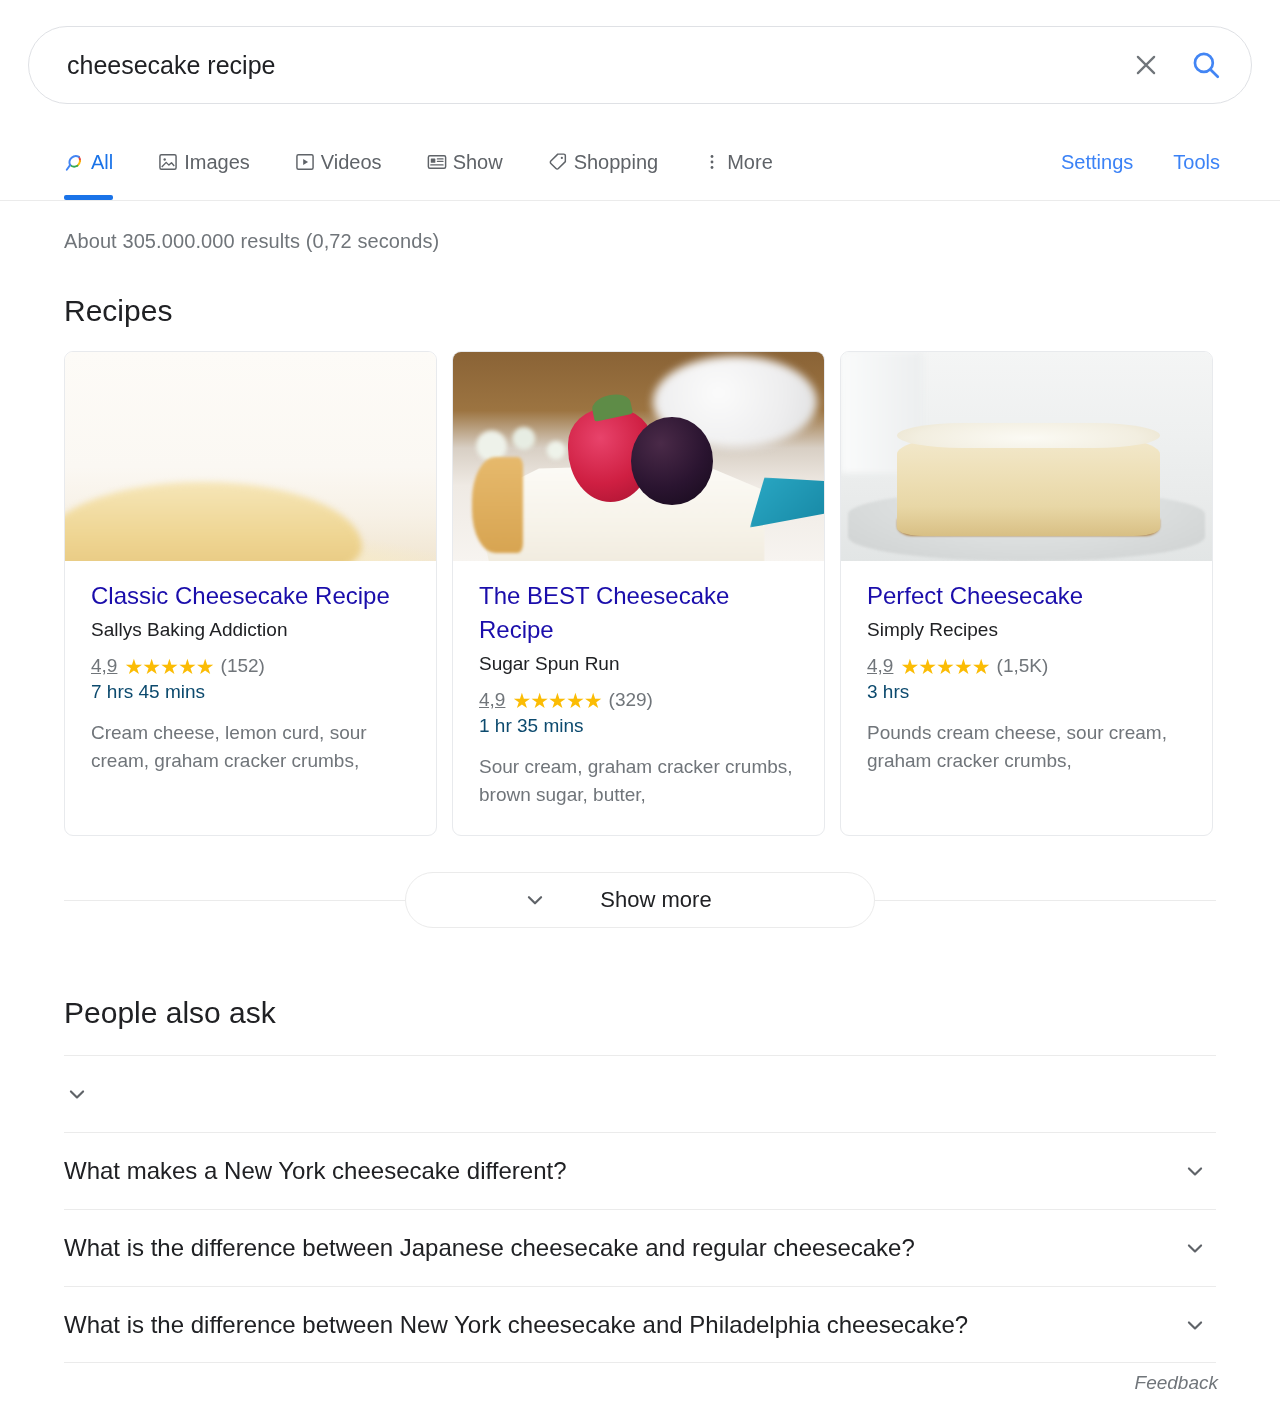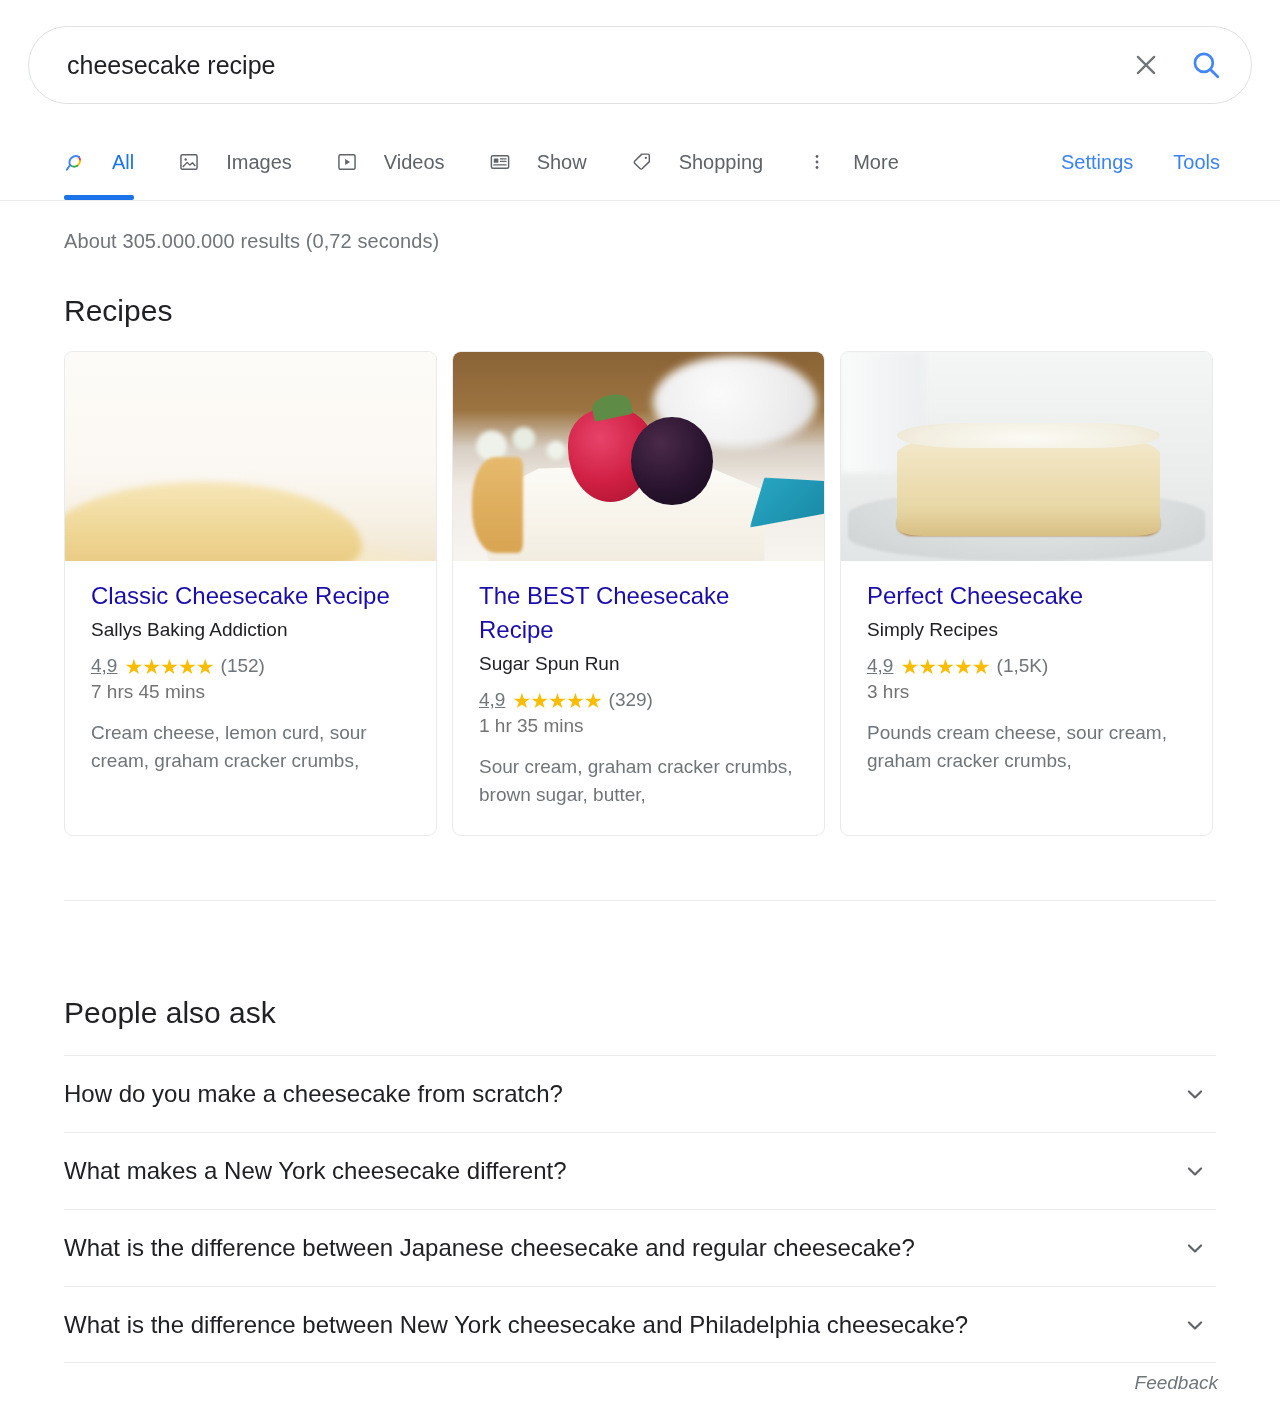--- a/index.html
+++ b/index.html
@@ -50,21 +50,21 @@
     border-bottom: 1px solid #ebebeb;
   }
   .nav-inner {
     position: relative;
     display: flex; align-items: flex-start;
     height: 100%;
     padding-left: 64px;
   }
   .nav-tabs { display: flex; align-items: center; gap: 0; height: 48px; }
   .nav-tab {
-    display: flex; align-items: center; gap: 26px;
+    display: flex; align-items: center; gap: 5px;
     height: 48px;
     padding: 0 22px 0 0;
     margin-right: 22px;
     font-size: 20px;
     color: #5f6368;
     cursor: pointer;
     position: relative;
     text-decoration: none;
   }
   .nav-tab.active { color: #1a73e8; }
@@ -235,21 +235,21 @@
   .card-source {
     font-size: 19px; color: #202124; margin: 6px 0 14px 0;
   }
   .card-rating-row {
     display: flex; align-items: center; gap: 7px;
     font-size: 19px; color: #70757a; margin-bottom: 4px;
   }
   .rating-num { color: #70757a; text-decoration: underline; }
   .stars { color: #fbbc04; font-size: 21px; letter-spacing: -1px; line-height: 1; }
   .rating-count { color: #70757a; }
-  .card-time { font-size: 19px; color: #737373; margin: 0 0 16px 0; }
+  .card-time { font-size: 19px; color: #0c4a6e; margin: 0 0 16px 0; }
   .card-ingredients { font-size: 19px; line-height: 28px; color: #70757a; }
 
   
   .show-more-wrap {
     position: absolute; left: 64px; top: 872px;
     width: 1152px; height: 56px;
     display: flex; align-items: center; justify-content: center;
   }
   .show-more-rule {
     position: absolute; left: 0; right: 0; top: 50%;
@@ -455,27 +455,32 @@
         </div>
         <div class="card-time">3 hrs</div>
         <div class="card-ingredients">Pounds cream cheese, sour cream, graham cracker crumbs,</div>
       </div>
     </div>
 
   </div>
 
   <div class="show-more-wrap">
     <div class="show-more-rule"></div>
+    <button class="show-more-btn">
+      <svg class="icon-svg" width="26" height="26" viewBox="0 0 24 24">
+        <path d="M6.4 9.4 L12 15 L17.6 9.4" stroke="#5f6368" stroke-width="2" fill="none" stroke-linecap="round" stroke-linejoin="round"></path>
+      </svg>
+      <span>Show more</span>
+    </button>
   </div>
 
   <h2 class="paa-title">People also ask</h2>
 
   <div class="paa-list">
     <div class="paa-item">
-      <span class="paa-q">How do you make a cheesecake from scratch?</span>
       <span class="paa-chevron">
         <svg class="icon-svg" width="26" height="26" viewBox="0 0 24 24">
           <path d="M6.4 9.6 L12 15.2 L17.6 9.6" stroke="#5f6368" stroke-width="2" fill="none" stroke-linecap="round" stroke-linejoin="round"></path>
         </svg>
       </span>
     </div>
     <div class="paa-item">
       <span class="paa-q">What makes a New York cheesecake different?</span>
       <span class="paa-chevron">
         <svg class="icon-svg" width="26" height="26" viewBox="0 0 24 24">

